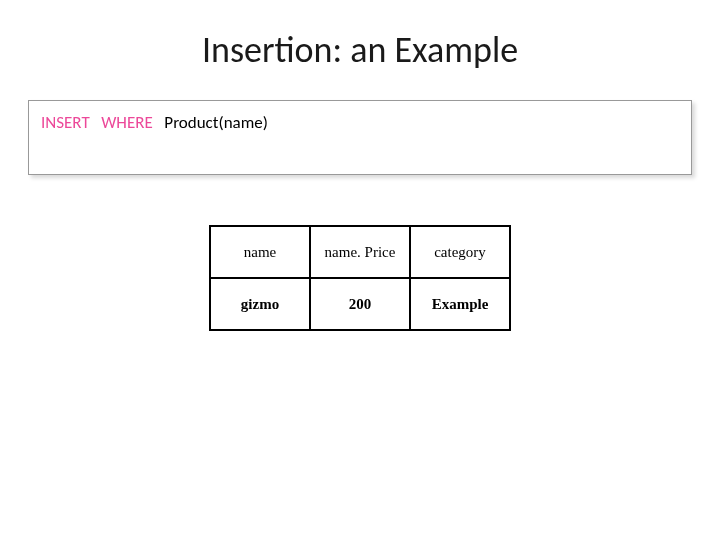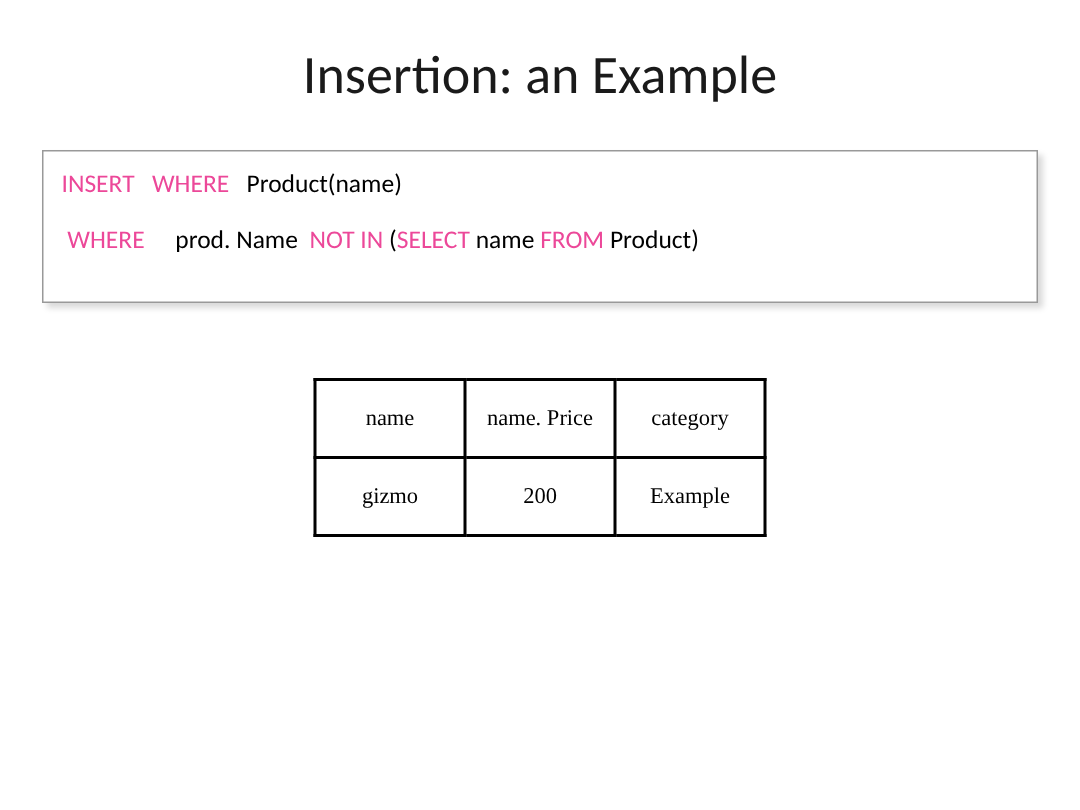--- a/index.html
+++ b/index.html
@@ -41,38 +41,35 @@
     border-collapse: collapse;
   }
   th, td {
     border: 2px solid #000;
     width: 100px;
     height: 52px;
     text-align: center;
     vertical-align: middle;
     font-family: "Times New Roman", serif;
     font-size: 15px;
-    font-weight: normal;
+    font-weight: bold;
     color: #000;
   }
   th { font-weight: normal; }
 </style>
 </head>
 <body>
 
 <div class="title">Insertion: an Example</div>
 
 <div class="code-box">
   <div class="row1">
     <span class="kw">INSERT</span>&nbsp;&nbsp;
     <span class="kw">WHERE</span>&nbsp;&nbsp;
     <span>Product(name)</span>
-  </div>
-  <div>
-    &nbsp;<span class="kw pad-where">WHERE</span><span>prod. Name </span>&nbsp;<span class="kw">NOT IN</span><span> (</span><span class="kw">SELECT</span><span> name </span><span class="kw">FROM</span><span> Product)</span>
   </div>
 </div>
 
 <div class="table-wrap">
   <table>
     <tbody>
         <tr>
       <th>name</th>
       <th>name. Price</th>
       <th>category</th>

